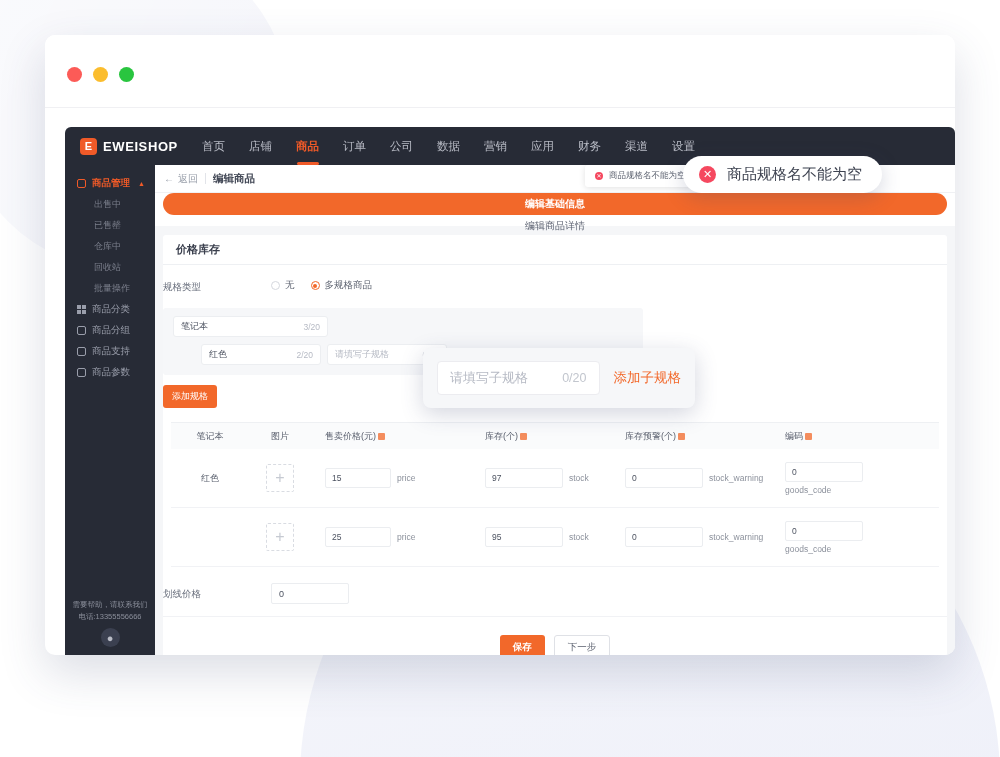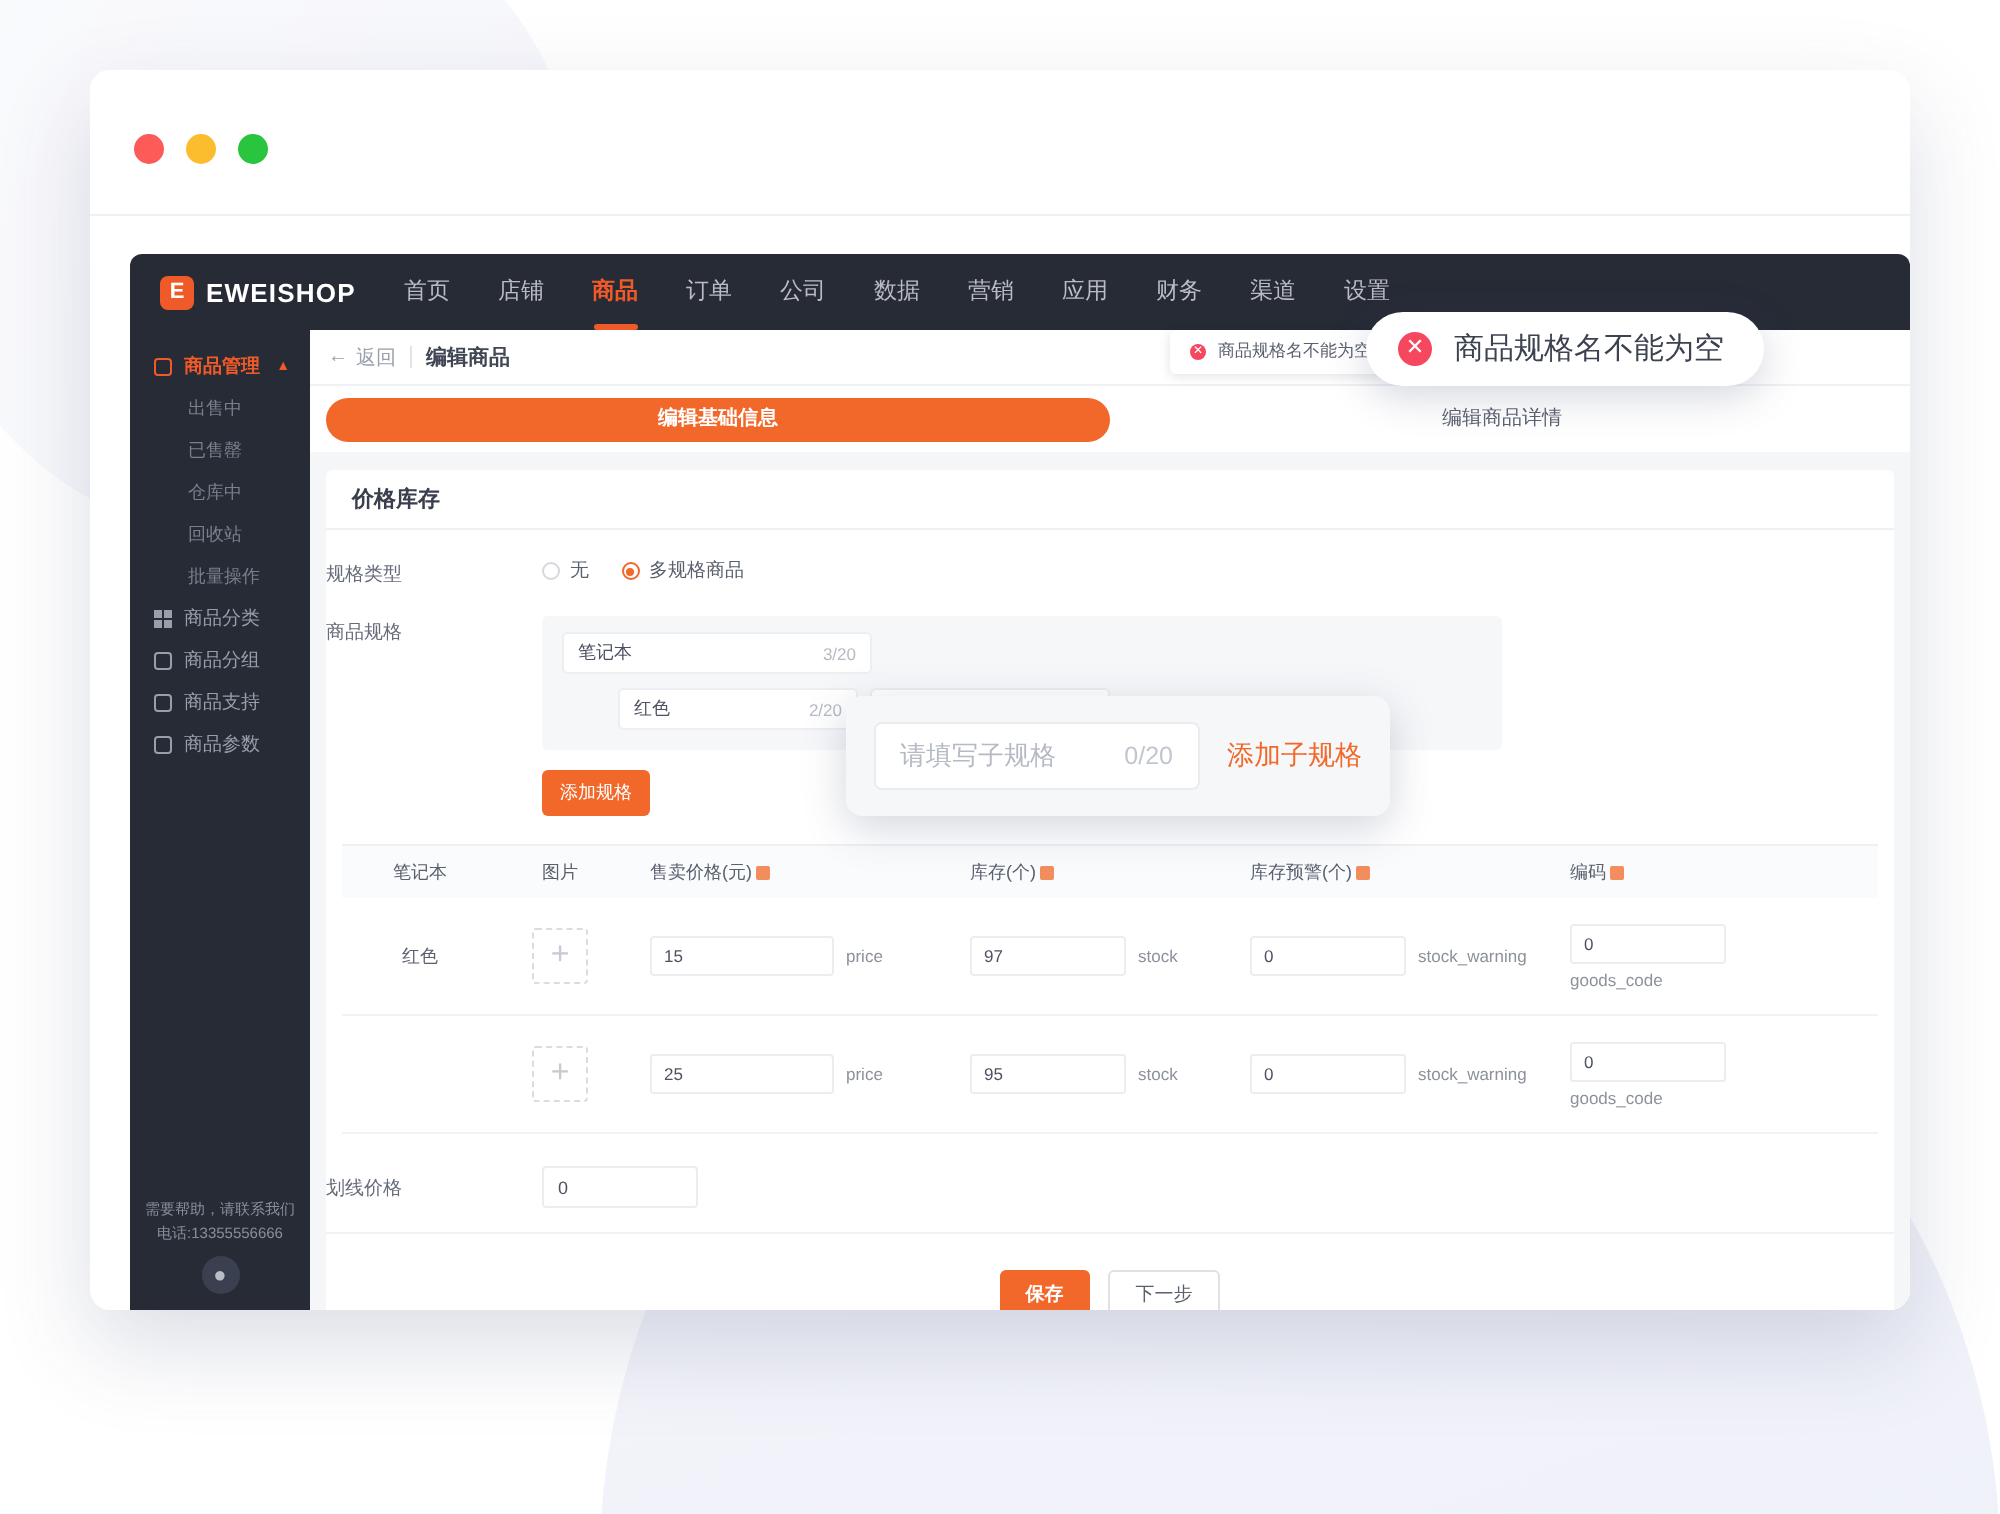--- a/index.html
+++ b/index.html
@@ -126,22 +126,22 @@
   .crumbbar {
     height: 28px; background:#fff; display:flex; align-items:center;
     padding-left: 9px; font-size: 10px; color:#9aa0ab; gap: 7px;
     border-bottom: 1px solid #f0f1f4;
   }
   .crumb-back { display:flex; align-items:center; gap:4px; cursor:pointer; }
   .crumb-div { width:1px; height:11px; background:#e2e4e9; }
   .crumb-title { color:#404654; font-weight: bold; font-size: 10.5px; }
 
   .tabbar {
-    height: 33px; background:#fff; display:flex; align-items:center;
-    padding: 0 8px; gap: 0; position: relative;
+    height: 33px; background:#fff; display:flex; 
+    padding: 0 8px; gap: 0; position: relative; flex-direction: column;
   }
   .tab {
     flex: 1; text-align:center; font-size: 10px; color:#5d6372;
     line-height: 22px; border-radius: 12px; cursor: pointer;
   }
   .tab.active { background:#f2682a; color:#fff; font-weight: bold; }
 
   .panel {
     margin: 9px 8px 0 8px; background:#fff; border-radius: 3px;
     min-height: 430px; position: relative;
@@ -214,21 +214,21 @@
     width: 28px; height: 28px; border: 1px dashed #d9dce2; border-radius: 2px;
     display:flex; align-items:center; justify-content:center;
     color:#c6cad2; font-size: 16px; margin: 0 auto; cursor:pointer;
   }
   .cell-inline { display:flex; align-items:center; gap: 6px; }
   .tinput {
     border: 1px solid #ebedf0; border-radius: 2px; height: 20px;
     display:flex; align-items:center; padding: 0 6px;
     font-size: 8.5px; color:#4c5260; background:#fff;
   }
-  .w-price { width: 92px; }
+  .w-price { width: 66px; }
   .w-stock { width: 78px; }
   .w-warn  { width: 78px; }
   .w-code  { width: 78px; }
   .suffix { font-size: 8.5px; color:#8c919c; }
   .code-cell { display:flex; flex-direction: column; gap: 3px; }
   .code-label { font-size: 8.5px; color:#8c919c; }
 
   .bottom-row { display:flex; padding: 16px 0 0 0; align-items:center; }
   .line-price-input {
     width: 78px; border:1px solid #ebedf0; border-radius:2px; height: 21px;
@@ -398,21 +398,20 @@
                   </label>
                   <label class="radio checked">
                     <span class="radio-dot"></span>
                     <span>多规格商品</span>
                   </label>
                 </div>
               </div>
             </div>
 
             <div class="form-row">
-              <div class="form-label">商品规格</div>
               <div class="form-field">
                 <div class="spec-box">
                   <div class="spec-input spec-main">
                     <span>笔记本</span>
                     <span class="cnt">3/20</span>
                   </div>
                   <div class="spec-sub-row">
                     <div class="spec-input spec-sub">
                       <span>红色</span>
                       <span class="cnt">2/20</span>

